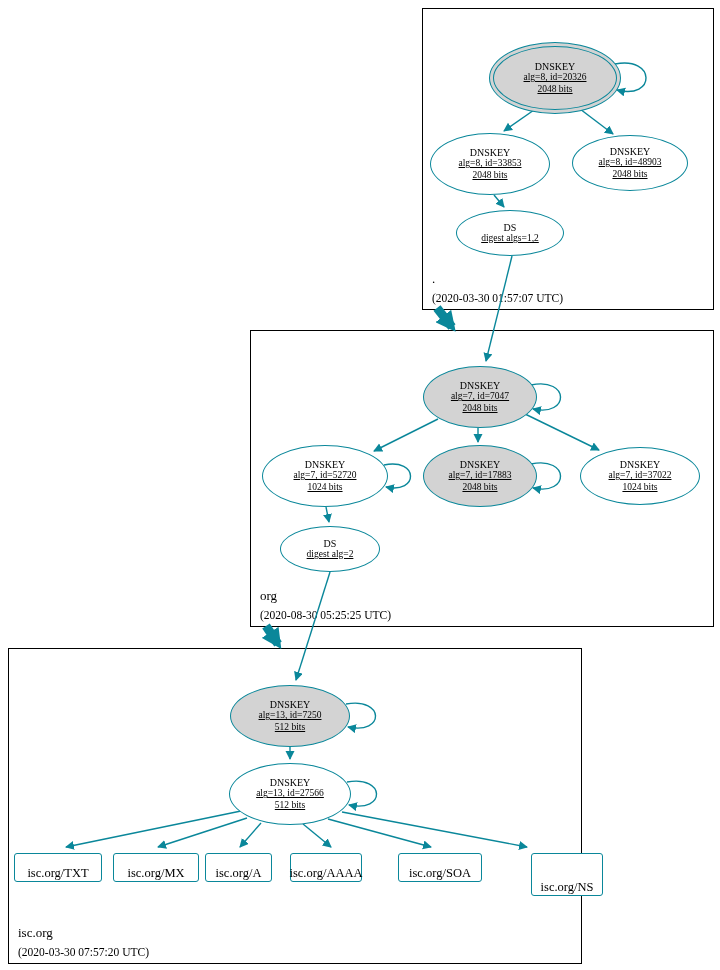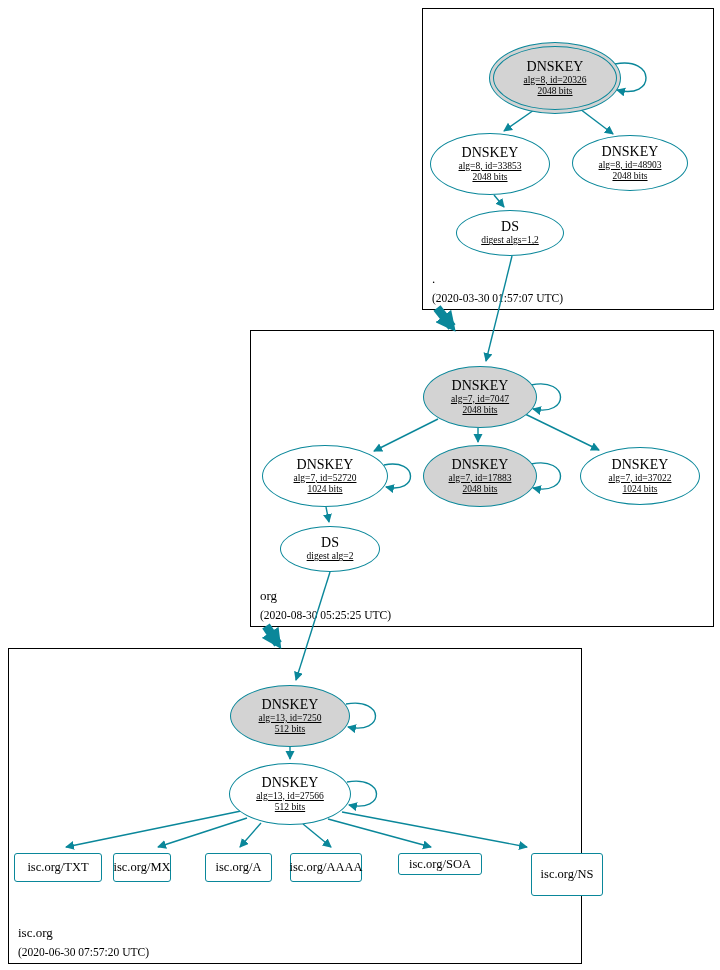--- a/index.html
+++ b/index.html
@@ -25,40 +25,40 @@
   .node{
     position:absolute;z-index:2;display:flex;flex-direction:column;align-items:center;justify-content:center;
     text-align:center;box-sizing:border-box;
   }
   .ellipse{border:1.5px solid var(--edge);border-radius:50%;background:var(--fill_white);}
   .gray{background:var(--fill_gray);}
   .double::before{
     content:"";position:absolute;left:3px;right:3px;top:3px;bottom:3px;
     border:1.4px solid var(--edge);border-radius:50%;pointer-events:none;
   }
-  .rect{border:1.5px solid var(--edge);border-radius:3px;background:var(--fill_white);font-size:12.5px;}
-  .nt{font-size:14px;line-height:1.15;}
+  .rect{border:1.5px solid var(--edge);border-radius:3px;background:var(--fill_white);font-size:12.5px;justify-content:flex-end;}
+  .nt{font-size:10px;line-height:1.15;}
   .nd{font-size:9.5px;line-height:1.2;text-decoration:underline;}
 </style>
 </head>
 <body>
 
 <div id="canvas">
 
   <div class="zone" style="left:422px;top:8px;width:290px;height:300px">
     <div class="zone-label">.</div>
     <div class="zone-ts">(2020-03-30 01:57:07 UTC)</div>
   </div>
   <div class="zone" style="left:250px;top:330px;width:462px;height:295px">
     <div class="zone-label">org</div>
     <div class="zone-ts">(2020-08-30 05:25:25 UTC)</div>
   </div>
   <div class="zone" style="left:8px;top:648px;width:572px;height:314px">
     <div class="zone-label">isc.org</div>
-    <div class="zone-ts">(2020-06-30 07:57:20 UTC)</div>
+    <div class="zone-ts">(2020-03-30 07:57:20 UTC)</div>
   </div>
 
   <svg id="edges" width="720" height="970">
     <defs>
       <marker id="ah" markerUnits="userSpaceOnUse" markerWidth="11" markerHeight="10" refX="8" refY="4.5" orient="auto">
         <path class="mk" d="M0,0 L9,4.5 L0,9 z"></path>
       </marker>
       <marker id="ahBig" markerUnits="userSpaceOnUse" markerWidth="22" markerHeight="20" refX="14" refY="10" orient="auto">
         <path class="mk" d="M0,0 L20,10 L0,20 z"></path>
       </marker>
@@ -144,29 +144,29 @@
   </div>
   <div class="node ellipse" style="left:229px;top:763px;width:122px;height:62px">
     <div class="nt">DNSKEY</div>
     <div class="nd">alg=13, id=27566</div>
     <div class="nd">512 bits</div>
   </div>
 
   <div class="node rect" style="left:14px;top:853px;width:88px;height:29px">
     <div>isc.org/TXT</div>
   </div>
-  <div class="node rect" style="left:113px;top:853px;width:58px;height:29px">
+  <div class="node rect" style="left:113px;top:853px;width:86px;height:29px">
     <div>isc.org/MX</div>
   </div>
   <div class="node rect" style="left:205px;top:853px;width:67px;height:29px">
     <div>isc.org/A</div>
   </div>
   <div class="node rect" style="left:290px;top:853px;width:72px;height:29px">
     <div>isc.org/AAAA</div>
   </div>
-  <div class="node rect" style="left:398px;top:853px;width:84px;height:22px">
+  <div class="node rect" style="left:398px;top:853px;width:84px;height:29px">
     <div>isc.org/SOA</div>
   </div>
   <div class="node rect" style="left:531px;top:853px;width:72px;height:43px">
     <div>isc.org/NS</div>
   </div>
 
 </div>
 
 </body></html>

